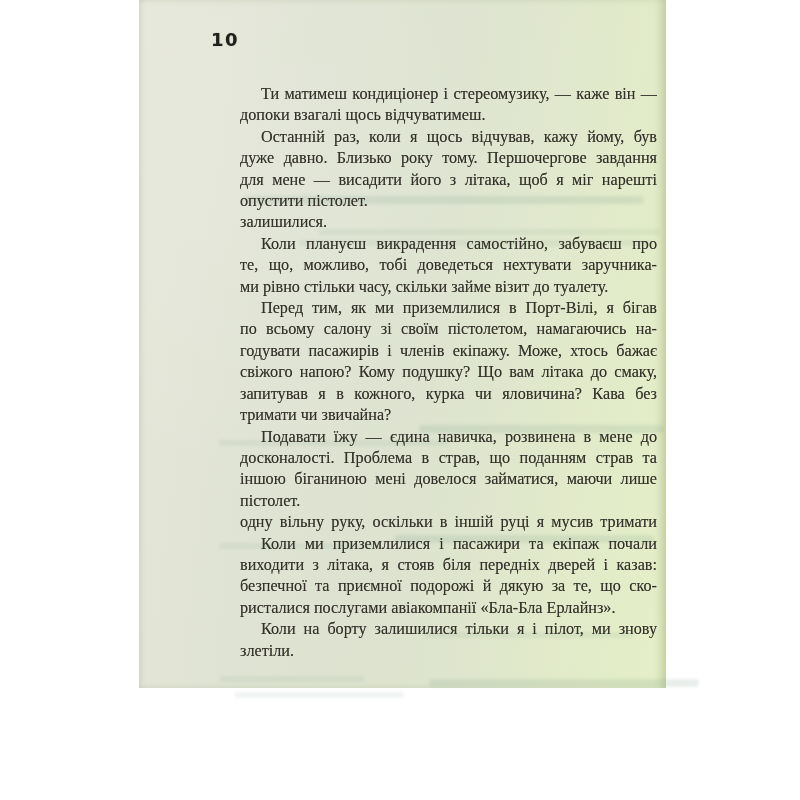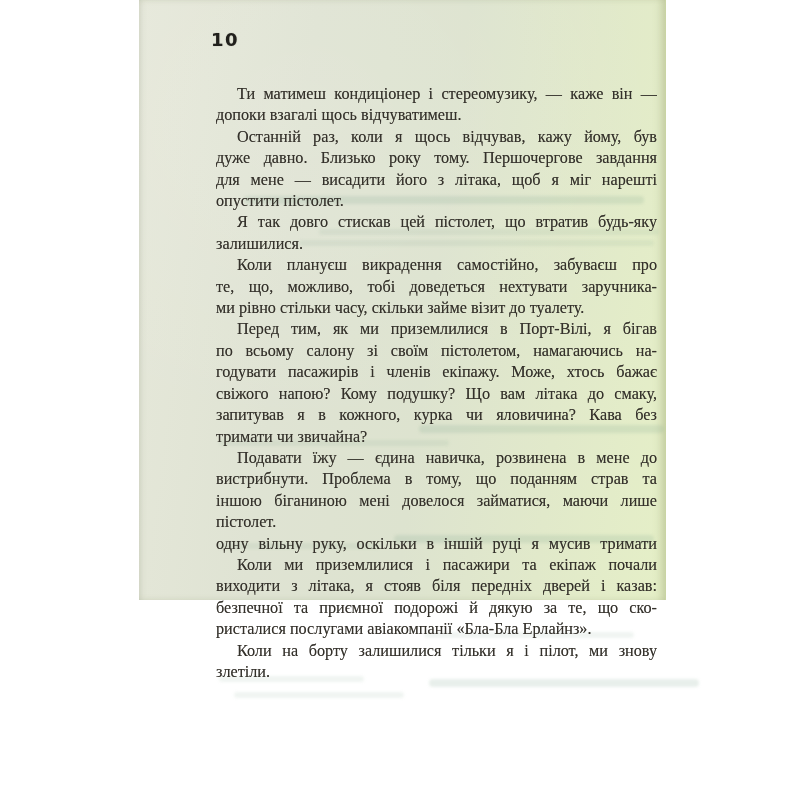--- a/index.html
+++ b/index.html
@@ -9,21 +9,21 @@
     overflow: hidden;
     font-family: "Liberation Serif", "DejaVu Serif", serif;
   }
   #backdrop {
     position: absolute; left: 0; top: 0;
     width: 800px; height: 800px;
     background: #ffffff;
   }
   #book-page {
     position: absolute; left: 139px; top: 0;
-    width: 526px; height: 600px;
+    width: 526px; height: 688px;
     background:
       radial-gradient(120% 90% at 30% 20%, rgba(255,255,255,0.10), rgba(0,0,0,0.0) 60%),
       linear-gradient(97deg, #e6e8da 0%, #dfe3d3 30%, #dde3cf 55%, #e1e9ca 78%, #e5efc7 100%);
     box-shadow:
       inset -7px 0 9px -4px rgba(148,158,106,0.45),
       inset 4px 0 6px -3px rgba(130,138,112,0.28);
     border-right: 1px solid #c9d4a3;
   }
   #page-number {
     position: absolute; left: 72px; top: 29px;
@@ -41,20 +41,21 @@
     color: #34312b;
     font-size: 16.2px;
     line-height: 21.4px;
     text-shadow: 0 0 0.4px rgba(50,46,38,0.5);
   }
   .para { margin: 0; }
   .ln {
     text-align: justify;
     text-align-last: justify;
     white-space: normal;
+    margin-left: 24px;
   }
   .ln.first { text-indent: 21px; }
   .ln.last { text-align-last: left; }
   .ghost {
     position: absolute;
     height: 8px;
     background: rgba(118,161,139,0.17);
     filter: blur(1.6px);
     border-radius: 4px;
     pointer-events: none;
@@ -90,42 +91,41 @@
     </div>
 
     <div class="para">
       <div class="ln first">Останній раз, коли я щось відчував, кажу йому, був</div>
       <div class="ln">дуже давно. Близько року тому. Першочергове завдання</div>
       <div class="ln">для мене — висадити його з літака, щоб я міг нарешті</div>
       <div class="ln last">опустити пістолет.</div>
     </div>
 
     <div class="para">
-      <div class="ln first">Я так довго стискав цей пістолет, що втратив будь-яку</div>
       <div class="ln last">залишилися.</div>
     </div>
 
     <div class="para">
       <div class="ln first">Коли плануєш викрадення самостійно, забуваєш про</div>
       <div class="ln">те, що, можливо, тобі доведеться нехтувати заручника-</div>
       <div class="ln last">ми рівно стільки часу, скільки займе візит до туалету.</div>
     </div>
 
     <div class="para">
       <div class="ln first">Перед тим, як ми приземлилися в Порт-Вілі, я бігав</div>
       <div class="ln">по всьому салону зі своїм пістолетом, намагаючись на-</div>
       <div class="ln">годувати пасажирів і членів екіпажу. Може, хтось бажає</div>
       <div class="ln">свіжого напою? Кому подушку? Що вам літака до смаку,</div>
       <div class="ln">запитував я в кожного, курка чи яловичина? Кава без</div>
       <div class="ln last">тримати чи звичайна?</div>
     </div>
 
     <div class="para">
       <div class="ln first">Подавати їжу — єдина навичка, розвинена в мене до</div>
-      <div class="ln">вистрибнути. Проблема в тому, що поданням страв та</div>
+      <div class="ln">досконалості. Проблема в страв, що поданням страв та</div>
       <div class="ln">іншою біганиною мені довелося займатися, маючи лише</div>
       <div class="ln last">пістолет.</div>
       <div class="ln">одну вільну руку, оскільки в іншій руці я мусив тримати</div>
     </div>
 
     <div class="para">
       <div class="ln first">Коли ми приземлилися і пасажири та екіпаж почали</div>
       <div class="ln">виходити з літака, я стояв біля передніх дверей і казав:</div>
       <div class="ln">безпечної та приємної подорожі й дякую за те, що ско-</div>
       <div class="ln last">ристалися послугами авіакомпанії «Бла-Бла Ерлайнз».</div>

